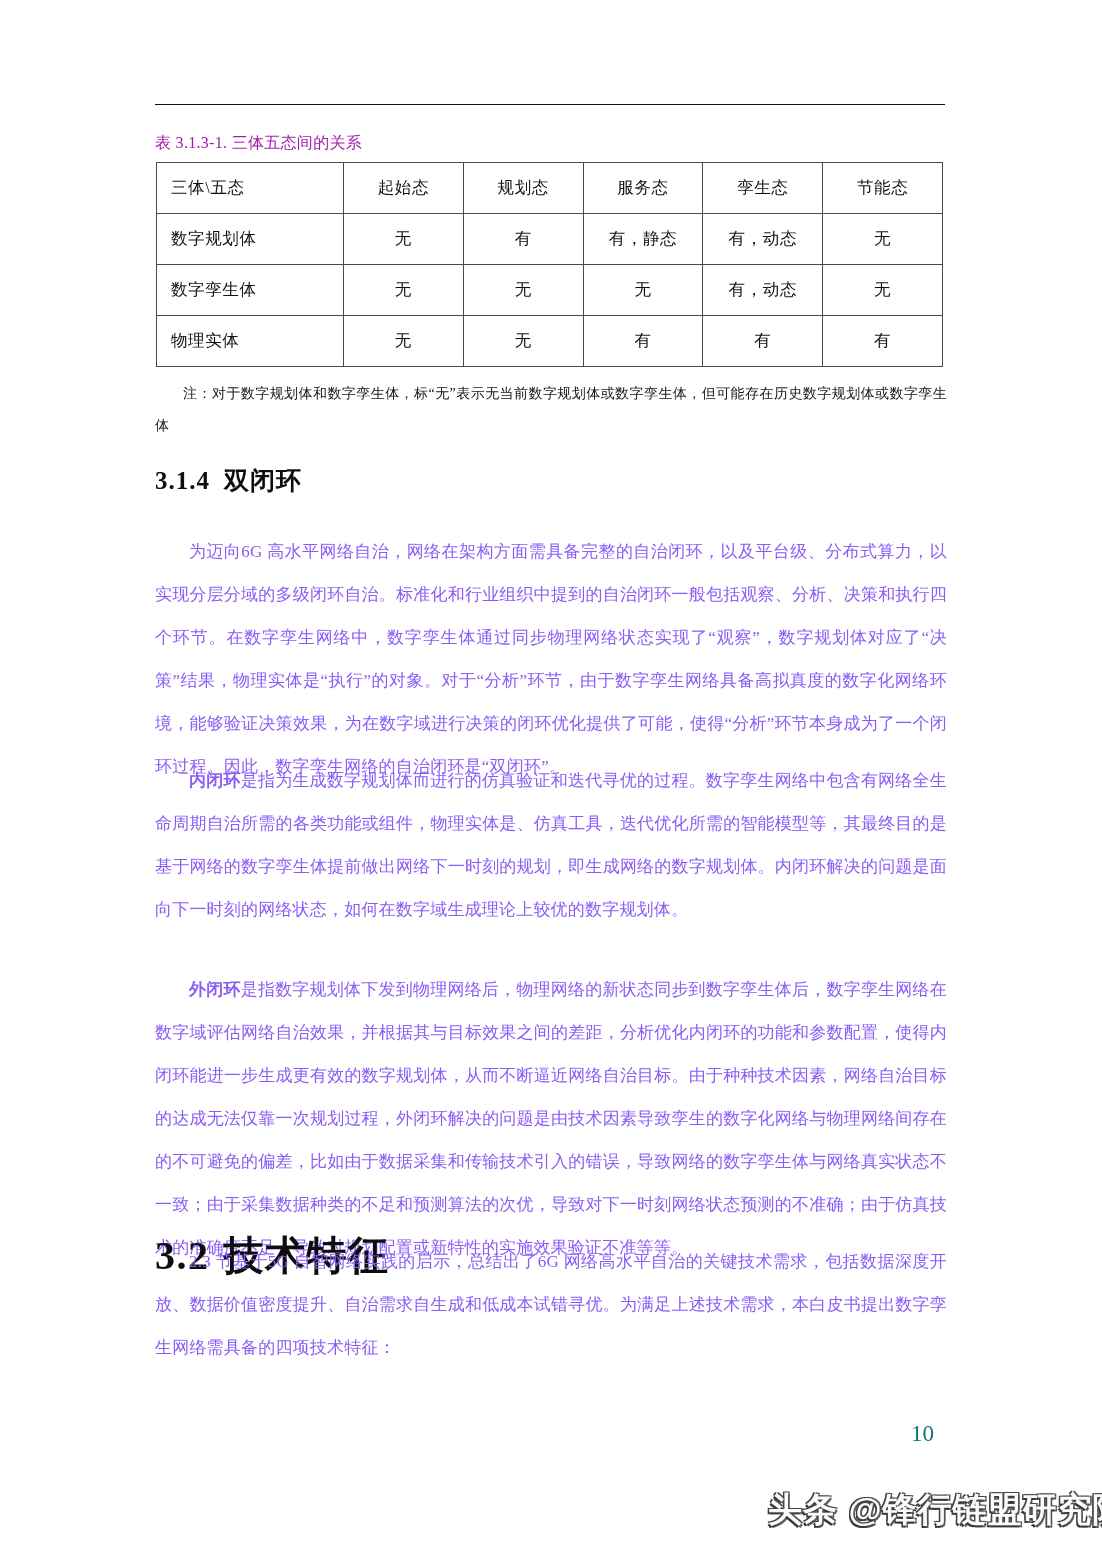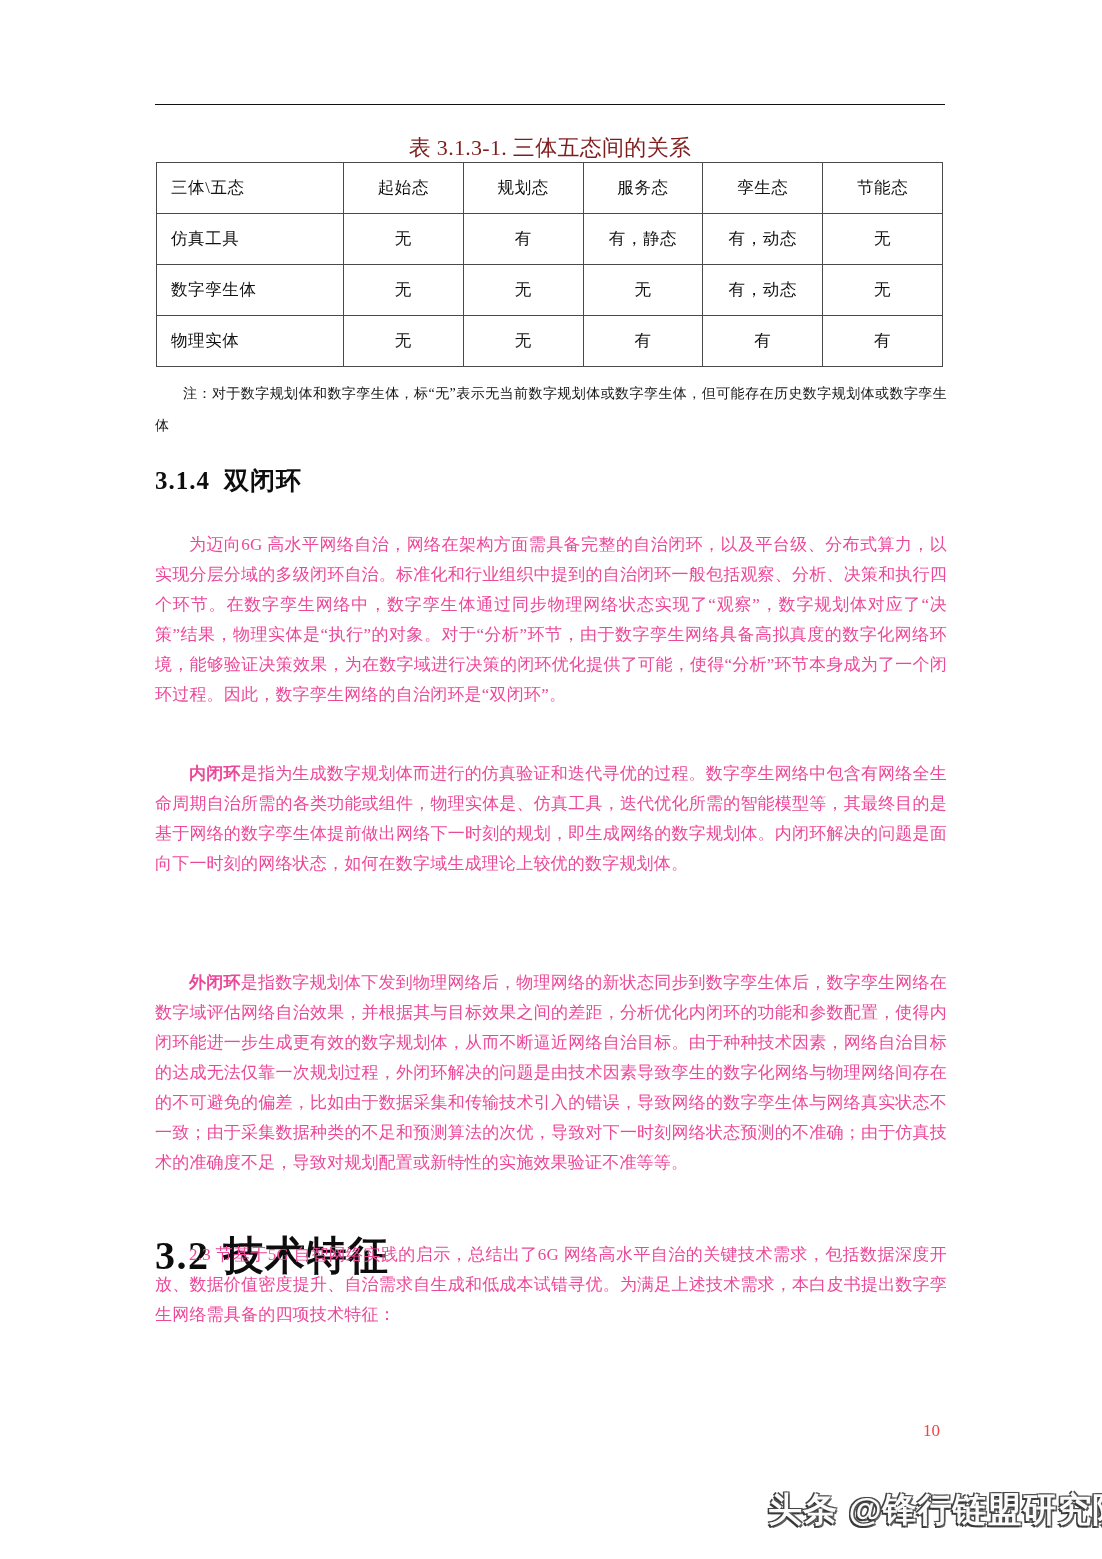--- a/index.html
+++ b/index.html
@@ -46,24 +46,23 @@
     height: 0;
     border-top: 1.6px solid #111;
   }
 
   
   .table-caption {
     position: absolute;
     left: 155px;
     top: 133px;
     width: 790px;
-    text-align: center;
-    font-size: 22px;
+    font-size: 16px;
     letter-spacing: 0.3px;
-    color: #7f1d1d;
+    color: #a21caf;
   }
 
   
   .rel-table {
     position: absolute;
     left: 156px;
     top: 162px;
     width: 787px;
     border-collapse: collapse;
     table-layout: fixed;
@@ -88,25 +87,25 @@
     text-align: center;
   }
   .rel-table tr:first-child td { height: 50px; }
 
   
   .para {
     position: absolute;
     left: 155px;
     width: 792px;
     font-size: 17px;
-    line-height: 30px;
+    line-height: 43px;
     text-align: justify;
     text-justify: inter-character;
     letter-spacing: 0.2px;
-    color: #ec4899;
+    color: #8b5cf6;
   }
   .para.indent { text-indent: 2em; }
   .note {
     position: absolute;
     left: 155px;
     width: 792px;
     font-size: 14px;
     line-height: 32px;
     text-align: justify;
     text-indent: 2em;
@@ -128,24 +127,24 @@
   }
   .h3.lvl2 {
     font-size: 40px;
     letter-spacing: 1.5px;
   }
   .h3 .num { margin-right: 14px; }
 
   
   .page-number {
     position: absolute;
-    right: 162px;
+    right: 168px;
     top: 1421px;
-    font-size: 17px;
-    color: #ef4444;
+    font-size: 23px;
+    color: #0f766e;
   }
 
   
   .watermark {
     position: absolute;
     left: 768px;
     top: 1487px;
     font-family: "Liberation Sans", "DejaVu Sans", sans-serif;
     font-size: 34px;
     font-weight: bold;
@@ -174,21 +173,21 @@
     <tbody>
       <tr>
         <td class="col-label">三体\五态</td>
         <td class="cellc">起始态</td>
         <td class="cellc">规划态</td>
         <td class="cellc">服务态</td>
         <td class="cellc">孪生态</td>
         <td class="cellc">节能态</td>
       </tr>
       <tr>
-        <td class="col-label">仿真工具</td>
+        <td class="col-label">数字规划体</td>
         <td class="cellc">无</td>
         <td class="cellc">有</td>
         <td class="cellc">有，静态</td>
         <td class="cellc">有，动态</td>
         <td class="cellc">无</td>
       </tr>
       <tr>
         <td class="col-label">数字孪生体</td>
         <td class="cellc">无</td>
         <td class="cellc">无</td>

